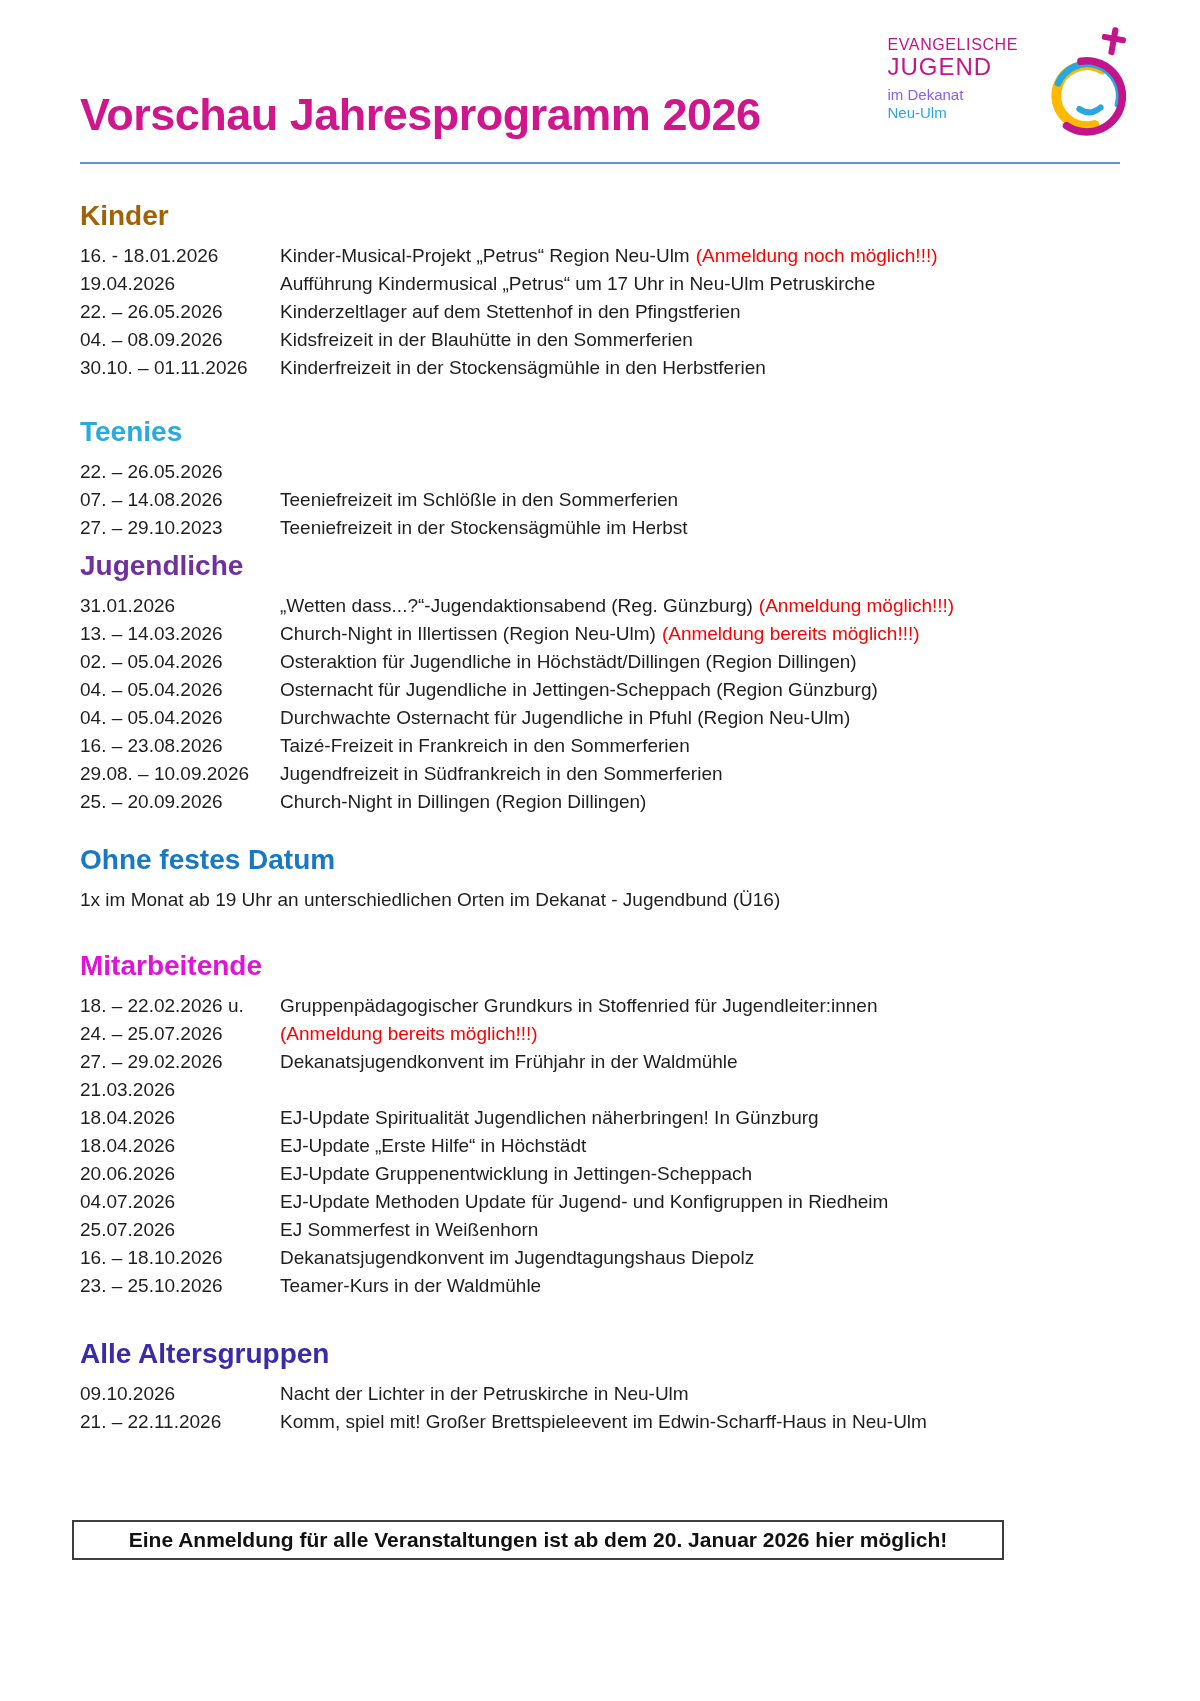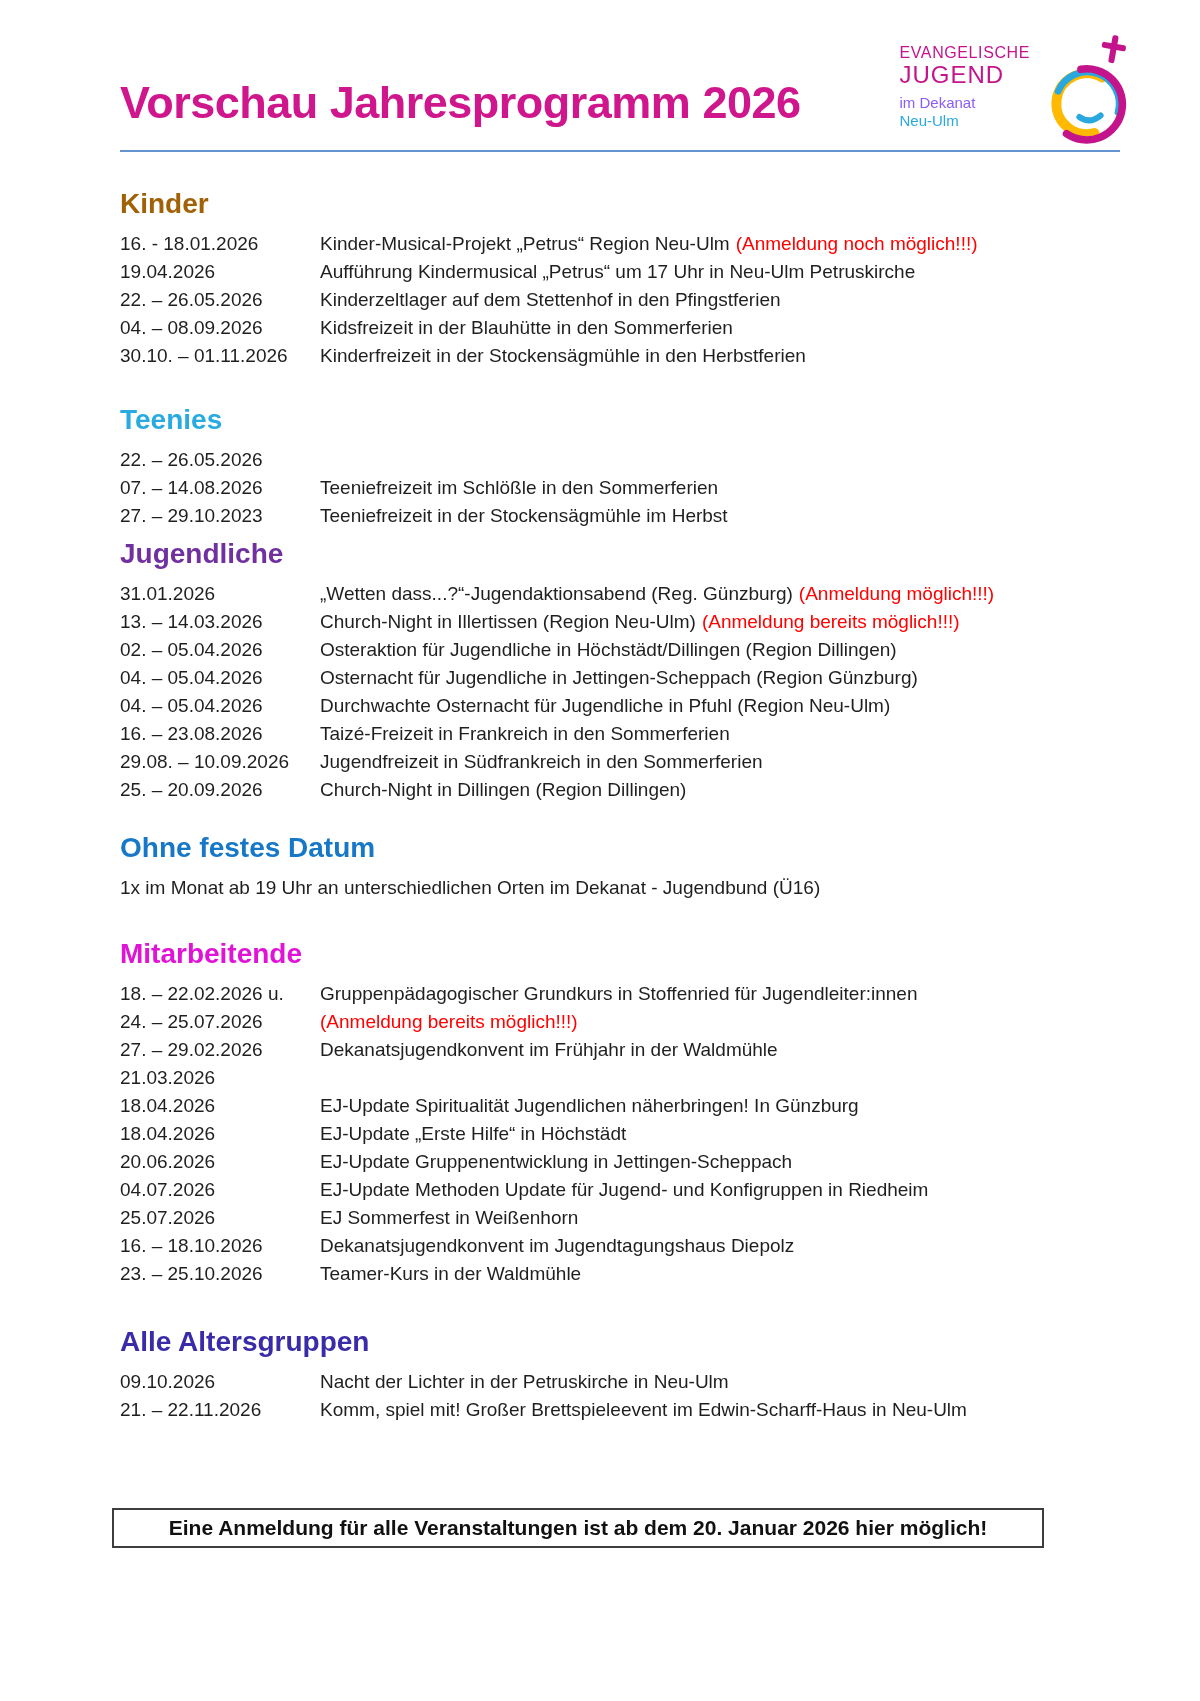--- a/index.html
+++ b/index.html
@@ -7,44 +7,44 @@
   .page {
     position: relative;
     width: 1200px;
     height: 1701px;
     margin: 0 auto;
     background: #ffffff;
     overflow: hidden;
     font-family: "Liberation Sans", "DejaVu Sans", sans-serif;
     color: #1f1f1f;
   }
-  .content { padding: 0 80px; margin-left: 40px; }
+  .content { padding: 12px 80px; }
 
   
   h1.doc-title {
     padding-top: 78px;
     font-size: 45px;
     font-weight: 700;
     letter-spacing: -0.5px;
     line-height: 1.12;
   }
   .rule {
     border: none;
     border-top: 2px solid #6494CE;
     margin-top: 22px;
   }
 
   
   .logo {
     position: absolute;
-    top: 32px;
+    top: 24px;
     right: 60px;
     display: flex;
     align-items: flex-start;
-    gap: 10px;
+    gap: 22px;
   }
   .logo-text { text-align: left; margin-top: 12px; }
   .logo-l1 { font-size: 16px; letter-spacing: 0.6px; line-height: 1.1; }
   .logo-l2 { font-size: 24px; font-weight: 400; letter-spacing: 1px; line-height: 1.05; }
   .logo-l3 { font-size: 15px; margin-top: 7px; line-height: 1.2; }
   .logo-l4 { font-size: 15px; line-height: 1.2; }
 
   
   h2.sec-h {
     font-size: 28px;

